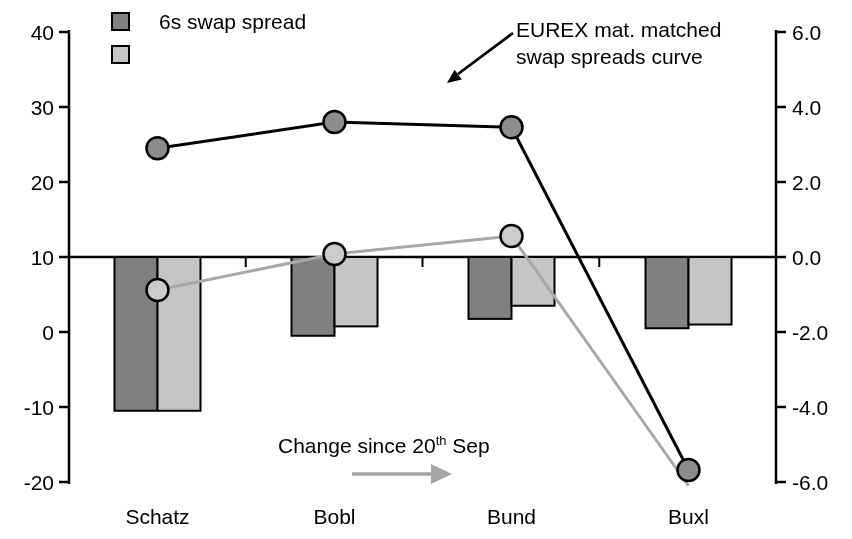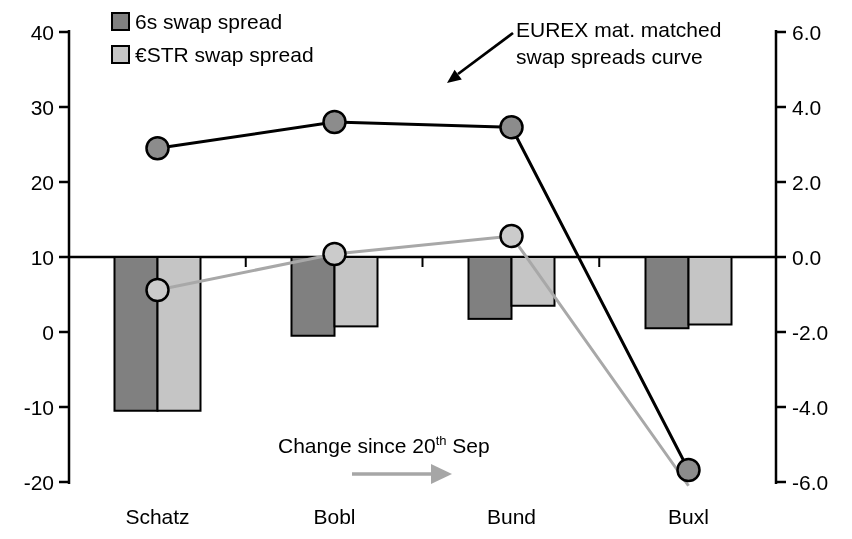--- a/index.html
+++ b/index.html
@@ -1,21 +1,21 @@
 <!DOCTYPE html>
 <html><head>
 <meta charset="utf-8">
 <style>
   html,body{margin:0;padding:0;background:#fff;}
   #stage{position:relative;width:852px;height:537px;background:#ffffff;overflow:hidden;
          font-family:"Liberation Sans",sans-serif;color:#000;}
   svg{position:absolute;left:0;top:0;}
   svg text{font-family:"Liberation Sans",sans-serif;fill:#000;}
   .legend{position:absolute;left:111px;top:10px;}
-  .legend-item{display:flex;align-items:center;height:23px;margin-bottom:10px;}
+  .legend-item{display:flex;align-items:center;height:23px;margin-bottom:10px;gap:24px;}
   .swatch{width:15px;height:15px;border:2px solid #000;margin-right:5px;flex:0 0 auto;}
   .legend-label{font-size:21px;line-height:23px;white-space:nowrap;}
   .annot-eurex{position:absolute;left:516px;top:16px;font-size:21px;line-height:27px;white-space:nowrap;}
   .annot-change{position:absolute;left:278px;top:434px;width:244px;text-align:left;
                 font-size:21px;white-space:nowrap;}
   .annot-change sup{font-size:13px;vertical-align:super;line-height:0;}
 </style>
 </head>
 <body>
 
@@ -91,21 +91,20 @@
       </g>
   </svg>
 
   <div class="legend">
     <div class="legend-item">
       <span class="swatch" style="background: rgb(128, 128, 128);"></span>
       <span class="legend-label">6s swap spread</span>
     </div>
     <div class="legend-item">
       <span class="swatch" style="background: rgb(197, 197, 197);"></span>
-      <span class="legend-label">€STR swap spread</span>
     </div>
   </div>
 
   <div class="annot-eurex">
     <div>EUREX mat. matched</div>
     <div>swap spreads curve</div>
   </div>
 
   <div class="annot-change">
     <span>Change since 20</span><sup>th</sup><span> Sep</span>

